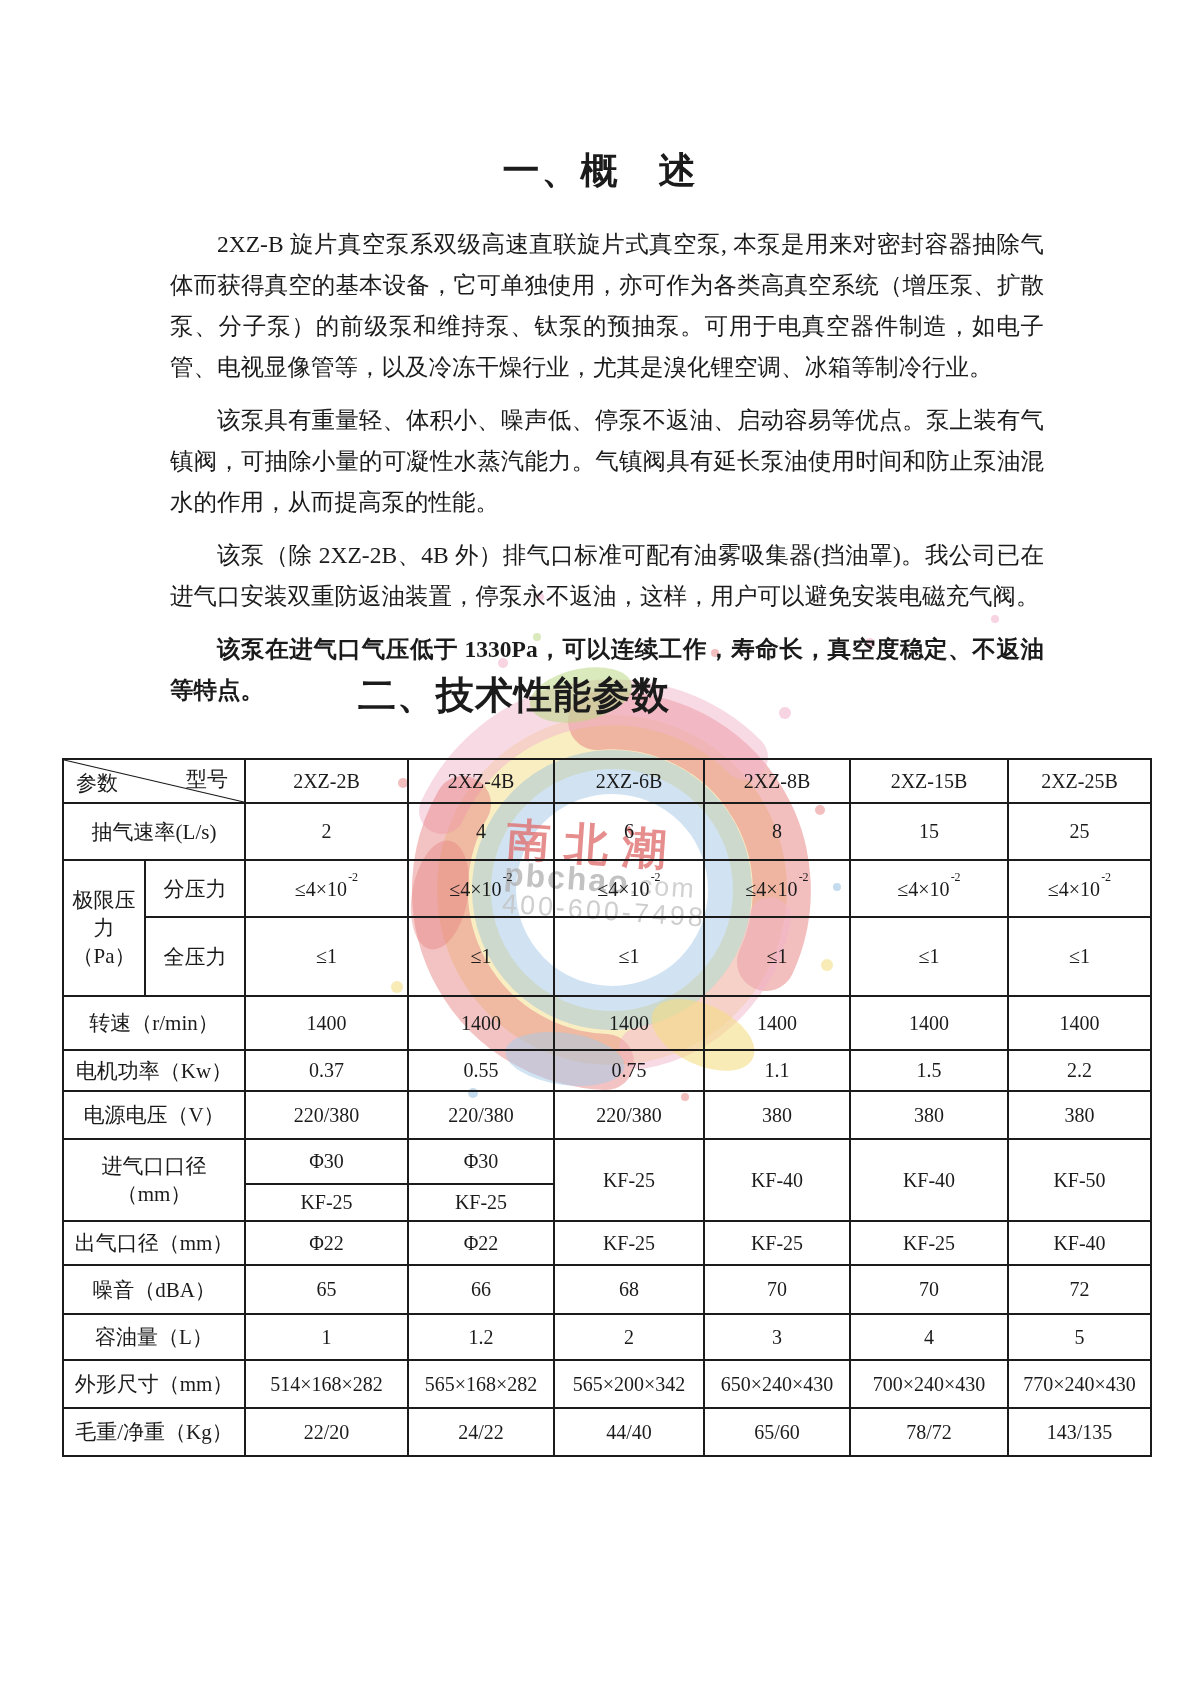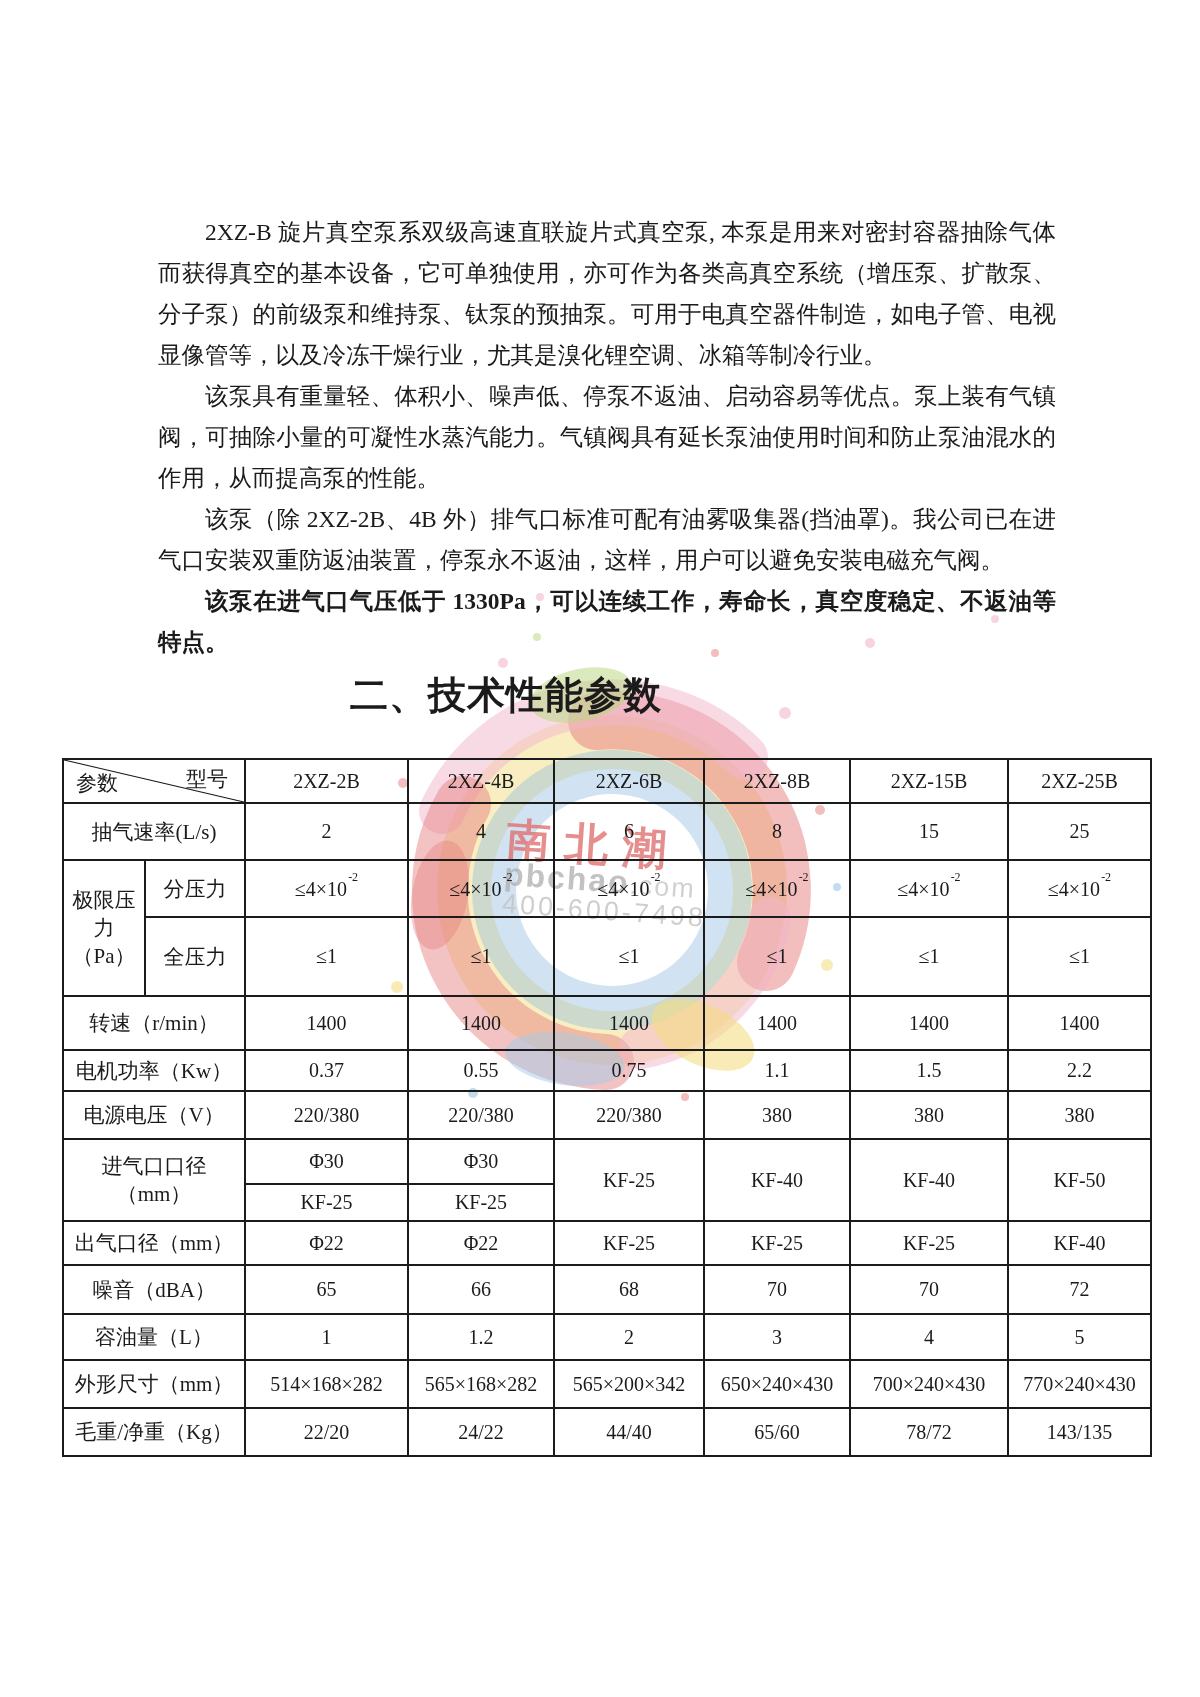--- a/index.html
+++ b/index.html
@@ -7,28 +7,28 @@
     position:relative; width:1200px; height:1697px; background:#ffffff;
     overflow:hidden; font-family:"Liberation Serif","DejaVu Serif",serif; color:#1b1b1b;
   }
   
   .h-main {
     position:absolute; left:0; top:146px; width:1200px; text-align:center;
     font-size:37px; font-weight:bold; letter-spacing:2px; z-index:2;
   }
   .h-sub {
     position:absolute; left:0; top:670px; width:1012px; text-align:center;
-    font-size:38px; font-weight:bold; letter-spacing:1px; z-index:2;
+    font-size:38px; font-weight:bold; letter-spacing:1px; z-index:2;padding-left:8px;
   }
   
   .body-text {
     position:absolute; left:158px; top:212px; width:898px; z-index:2;
     font-size:23.5px; line-height:41px; text-align:justify;
   }
-  .body-text p { margin:0; text-indent:2em; }
+  .body-text p { margin:12px; text-indent:2em; }
   .body-text p.bold { font-weight:bold; }
   
   .watermark { position:absolute; left:385px; top:585px; width:700px; height:530px; z-index:0; }
   .wm-brand  { font-family:"Liberation Serif","DejaVu Serif",serif; font-weight:bold; font-size:44px; letter-spacing:14px; fill:var(--wm-text_red); opacity:.78; }
   .wm-site   { font-family:"Liberation Sans","DejaVu Sans",sans-serif; font-weight:bold; font-size:32px; letter-spacing:2px; fill:var(--wm-text_gray); opacity:.75; }
   .wm-site .suffix { font-size:27px; font-weight:normal; fill:var(--wm-text_light); }
   .wm-phone  { font-family:"Liberation Sans","DejaVu Sans",sans-serif; font-size:27px; letter-spacing:3px; fill:var(--wm-text_light); opacity:.8; }
   
   .table-wrap { position:absolute; left:62px; top:758px; z-index:1; }
   table.spec {
@@ -82,20 +82,21 @@
       <circle cx="152" cy="2" r="4" fill="var(--wm-green)" opacity="0.55"></circle>
 
       <g transform="rotate(4 210 230)">
         <text class="wm-brand" x="120" y="225">南北潮</text>
         <text class="wm-site" x="120" y="256"><tspan>pbchao</tspan><tspan class="suffix">.com</tspan></text>
         <text class="wm-phone" x="120" y="284">400-600-7498</text>
       </g>
     </g>
   </svg>
 
+  <div class="h-main">一、概　述</div>
 
   <div class="body-text">
     <p>2XZ-B 旋片真空泵系双级高速直联旋片式真空泵, 本泵是用来对密封容器抽除气体而获得真空的基本设备，它可单独使用，亦可作为各类高真空系统（增压泵、扩散泵、分子泵）的前级泵和维持泵、钛泵的预抽泵。可用于电真空器件制造，如电子管、电视显像管等，以及冷冻干燥行业，尤其是溴化锂空调、冰箱等制冷行业。</p>
     <p>该泵具有重量轻、体积小、噪声低、停泵不返油、启动容易等优点。泵上装有气镇阀，可抽除小量的可凝性水蒸汽能力。气镇阀具有延长泵油使用时间和防止泵油混水的作用，从而提高泵的性能。</p>
     <p>该泵（除 2XZ-2B、4B 外）排气口标准可配有油雾吸集器(挡油罩)。我公司已在进气口安装双重防返油装置，停泵永不返油，这样，用户可以避免安装电磁充气阀。</p>
     <p class="bold">该泵在进气口气压低于 1330Pa，可以连续工作，寿命长，真空度稳定、不返油等特点。</p>
   </div>
 
   <div class="h-sub">二、技术性能参数</div>
 

